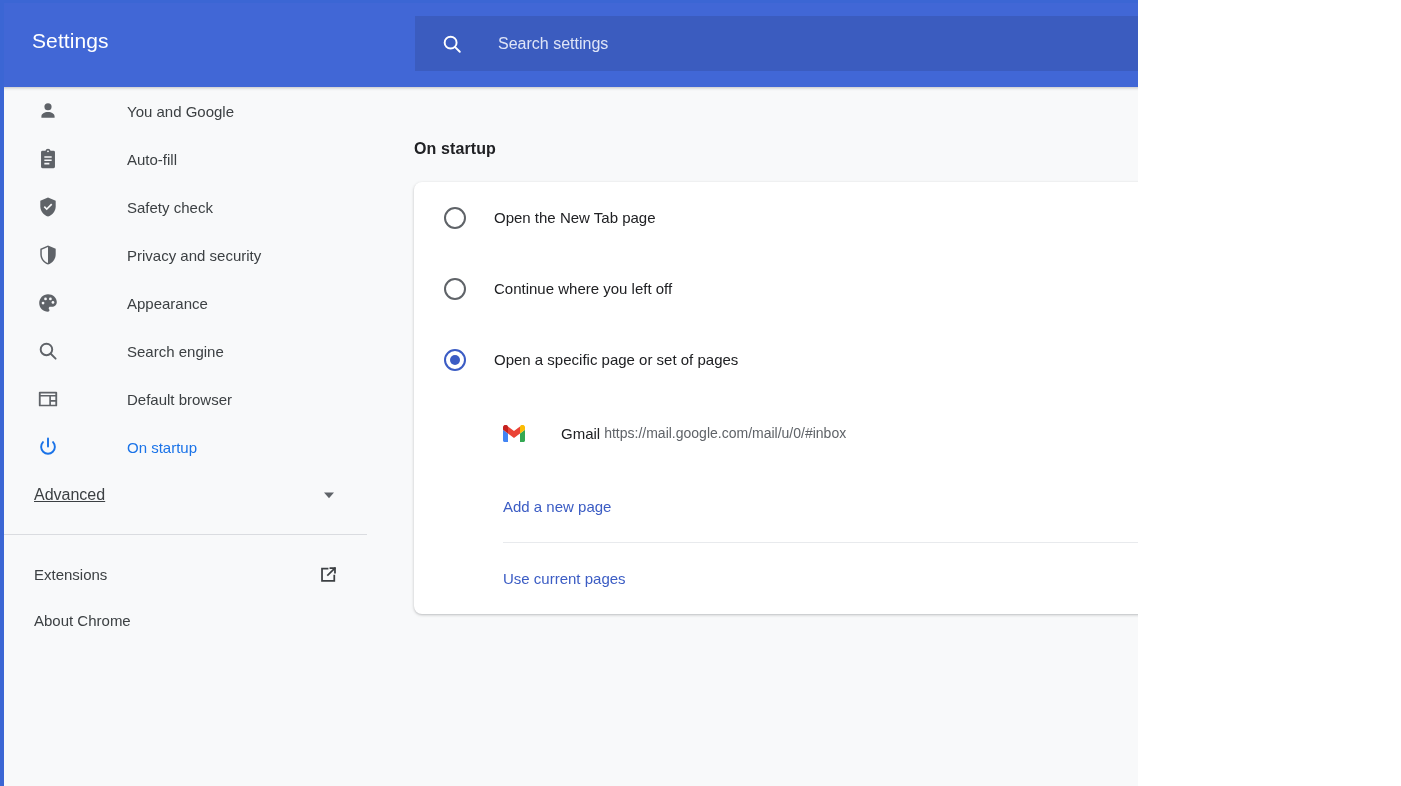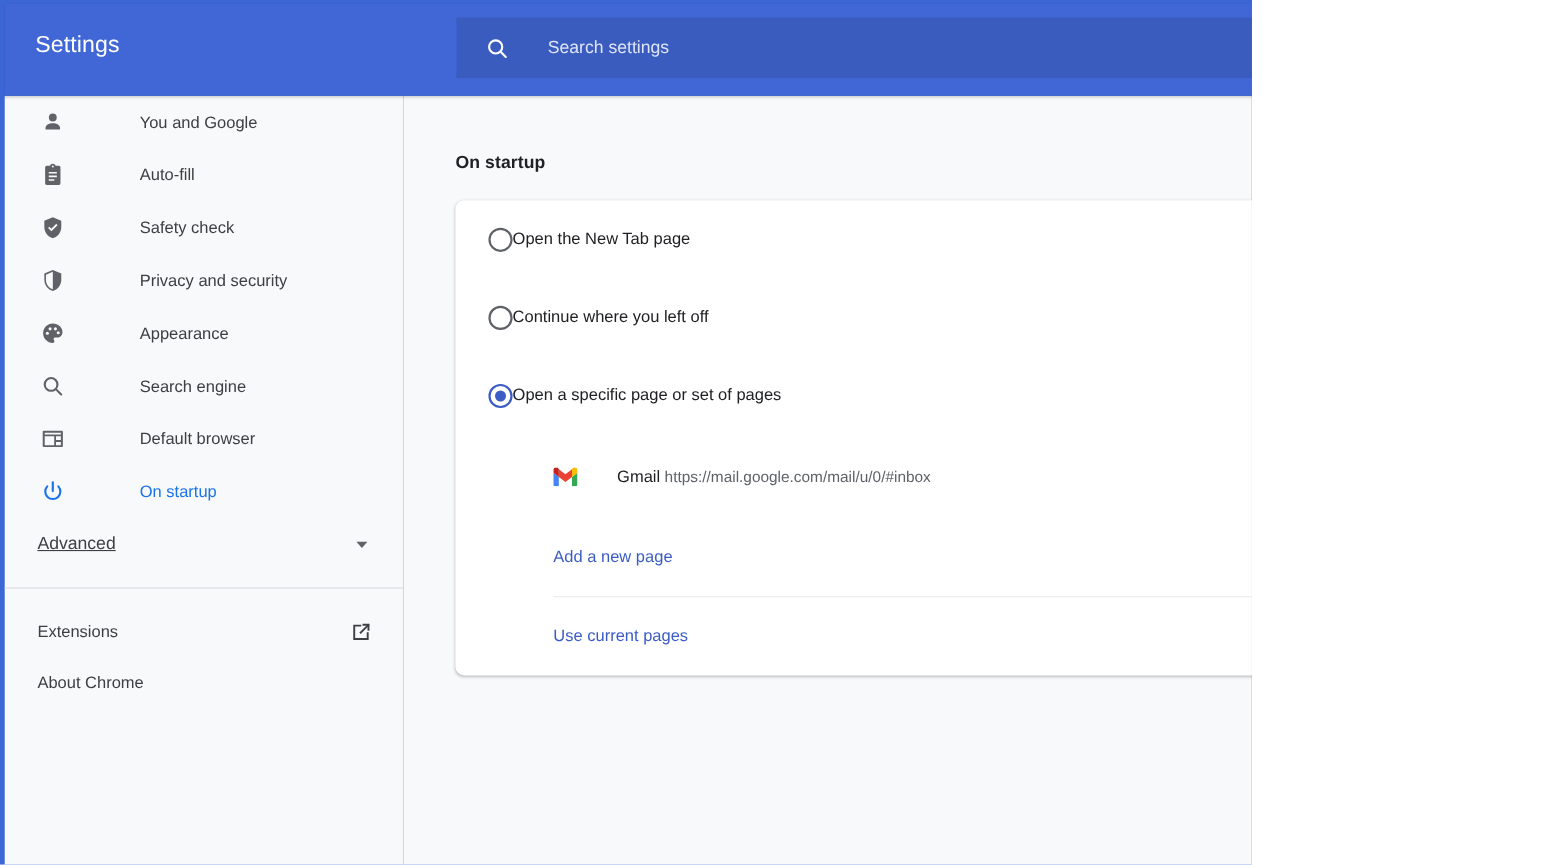--- a/index.html
+++ b/index.html
@@ -9,21 +9,21 @@
     width: 1401px; height: 786px;
     overflow: hidden;
     font-family: "Liberation Sans", sans-serif;
     background: #ffffff;
   }
 
   #app {
     position: relative;
     width: 1138px;
     height: 786px;
-    background: #1d4ed8;
+    background: #d946ef;
     overflow: hidden;
     border-left: 4px solid #3b66d4;
     border-top: 3px solid #3b66d4;
   }
 
   
   .header {
     position: absolute;
     left: -4px; top: -3px;
     width: 1401px;
@@ -215,20 +215,21 @@
   }
   .radio.selected::after {
     content: "";
     position: absolute;
     left: 4px; top: 4px;
     width: 10px; height: 10px;
     border-radius: 50%;
     background: #3b5cc4;
   }
   .radio-label {
+    margin-left: 28px;
     font-size: 15px;
     color: #202124;
     white-space: nowrap;
   }
 
   .page-row {
     display: flex;
     align-items: center;
     height: 76px;
     padding-left: 88px;

